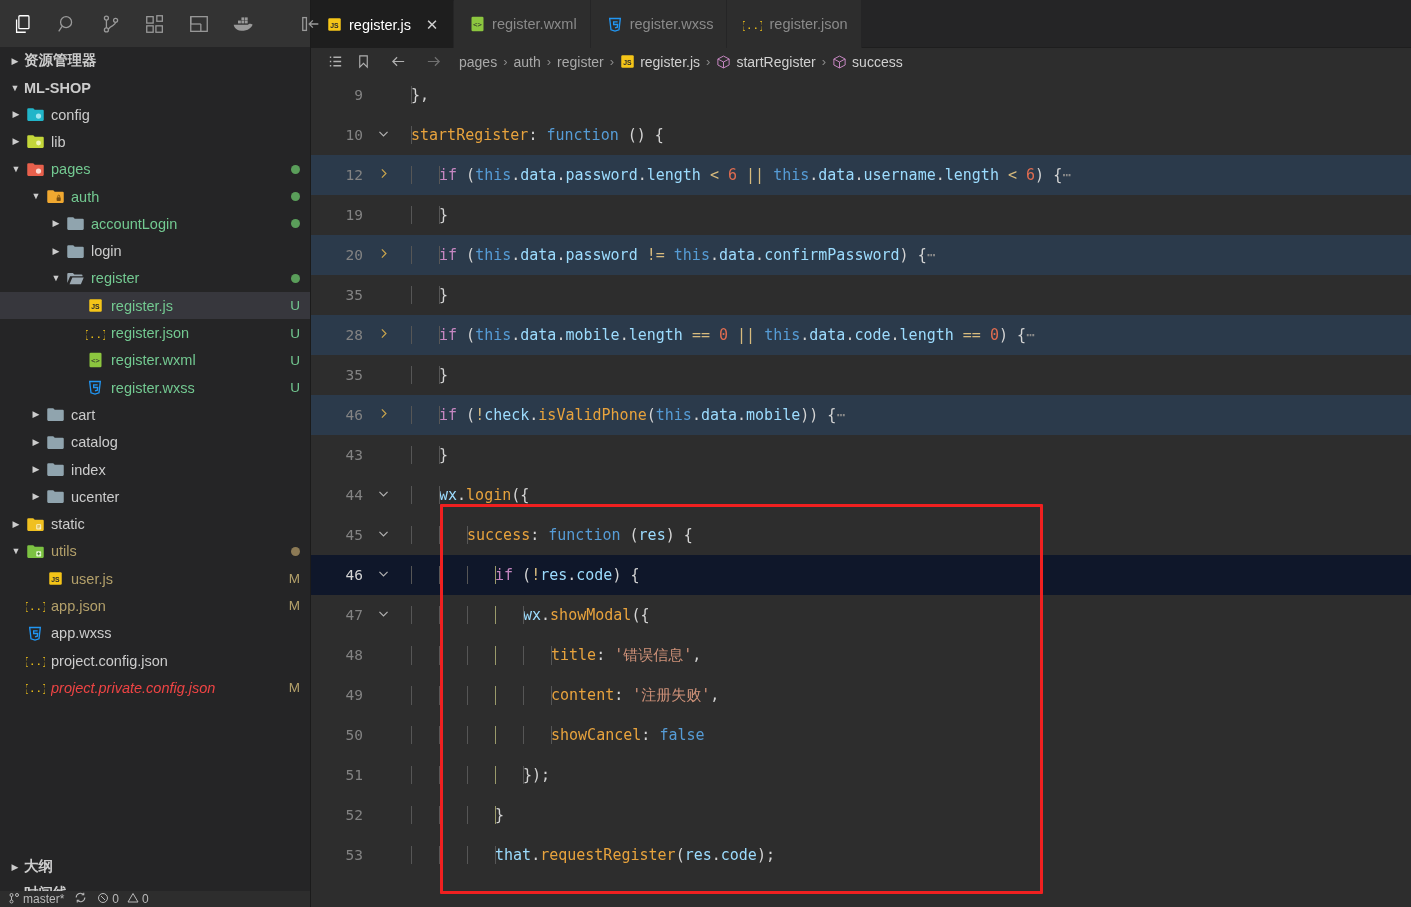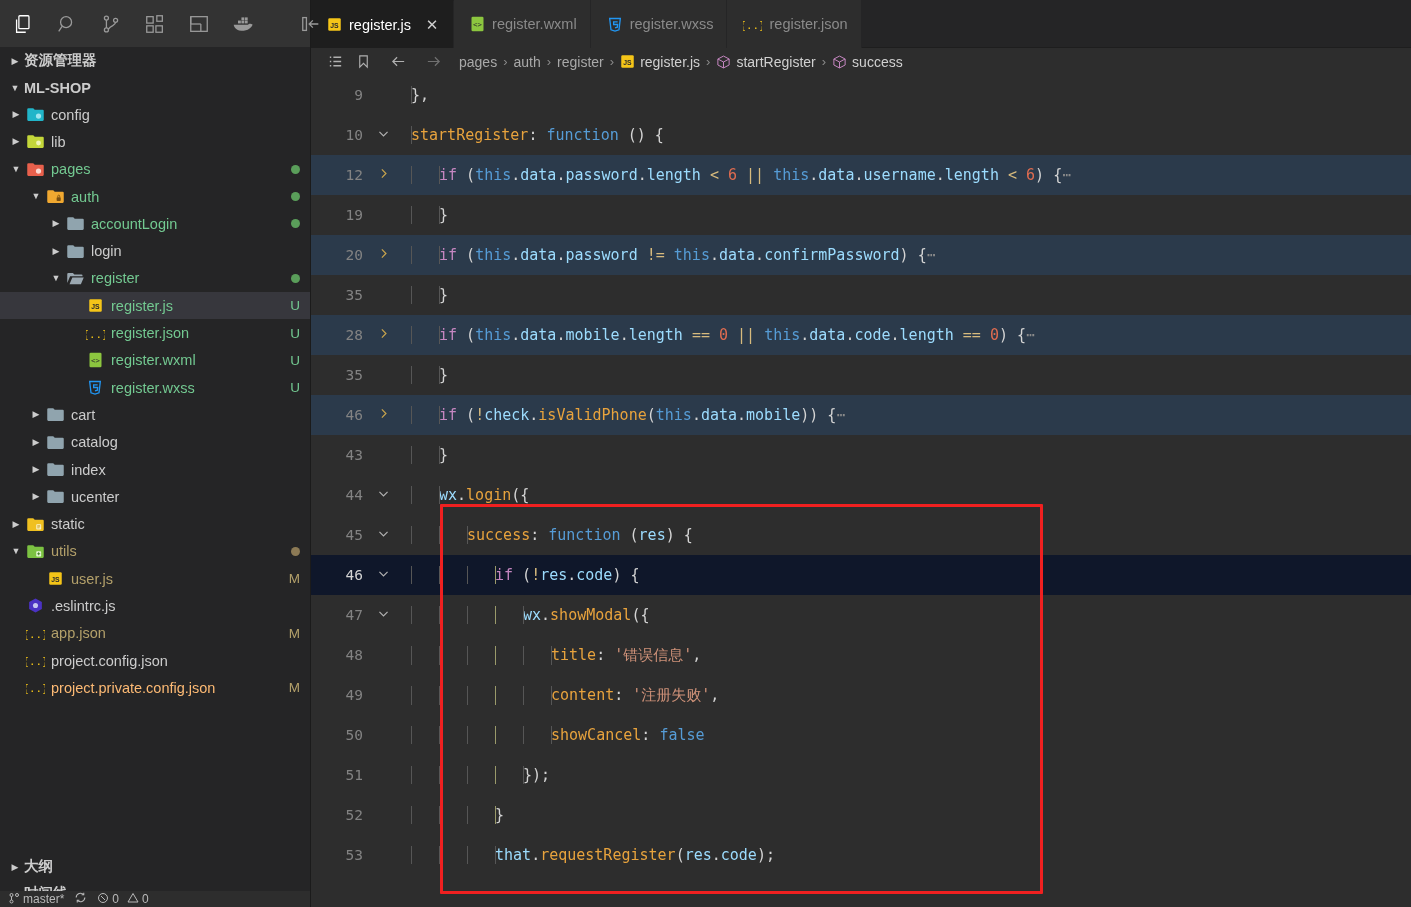--- a/index.html
+++ b/index.html
@@ -397,54 +397,54 @@
                 <rect x="2" y="2" width="20" height="20" rx="2" fill="#f5c518"></rect>
                 <text x="12" y="17" font-size="11" font-weight="bold" fill="#2b2b2b" text-anchor="middle" font-family="Liberation Sans,sans-serif">JS</text>
               </svg>
             </span>
             <span class="label" style="color: rgb(179, 160, 106);">user.js</span>
             <span class="badge" style="color: rgb(179, 160, 106);">M</span>
           </div>
           <div class="row" style="padding-left: 8px;">
             <span class="twisty"></span>
             <span class="ficon">
-              <svg width="17" height="17" viewBox="0 0 24 24">
-                <path d="M12 2 L21 7 L21 17 L12 22 L3 17 L3 7 Z" fill="#4b32c3"></path>
-                <circle cx="12" cy="12" r="3.6" fill="#c6c6f0"></circle>
-              </svg>
-            </span>
-            <span class="label">.eslintrc.js</span>
-          </div>
-          <div class="row" style="padding-left: 8px;">
-            <span class="twisty"></span>
-            <span class="ficon">
               <svg width="19" height="17" viewBox="0 0 28 24">
                 <text x="14" y="18" font-size="16" fill="#f5c518" text-anchor="middle" font-family="DejaVu Sans Mono,monospace">{..}</text>
               </svg>
             </span>
             <span class="label" style="color: rgb(179, 160, 106);">app.json</span>
             <span class="badge" style="color: rgb(179, 160, 106);">M</span>
           </div>
           <div class="row" style="padding-left: 8px;">
             <span class="twisty"></span>
             <span class="ficon">
+              <svg width="16" height="17" viewBox="0 0 24 24">
+                <path d="M4 3 L20 3 L18 20 L12 22 L6 20 Z" fill="none" stroke="#2196f3" stroke-width="2"></path>
+                <path d="M16 8 L10 8 L10 12 L16 12 L15.5 16 L12 17" fill="none" stroke="#2196f3" stroke-width="2"></path>
+              </svg>
+            </span>
+            <span class="label">app.wxss</span>
+          </div>
+          <div class="row" style="padding-left: 8px;">
+            <span class="twisty"></span>
+            <span class="ficon">
               <svg width="19" height="17" viewBox="0 0 28 24">
                 <text x="14" y="18" font-size="16" fill="#f5c518" text-anchor="middle" font-family="DejaVu Sans Mono,monospace">{..}</text>
               </svg>
             </span>
             <span class="label">project.config.json</span>
           </div>
           <div class="row" style="padding-left: 8px;">
             <span class="twisty"></span>
             <span class="ficon">
               <svg width="19" height="17" viewBox="0 0 28 24">
                 <text x="14" y="18" font-size="16" fill="#f5c518" text-anchor="middle" font-family="DejaVu Sans Mono,monospace">{..}</text>
               </svg>
             </span>
-            <span class="label" style="color: #fdba74;">project.private.config.json</span>
+            <span class="label" style="color: #ef4444; font-style: italic;">project.private.config.json</span>
             <span class="badge" style="color: rgb(179, 160, 106);">M</span>
           </div>
         </div>
 
       <div class="panel-foot">
         <div class="sect-head">
           <span class="twisty">▶</span>
           <span>大纲</span>
         </div>
         <div class="sect-head">

